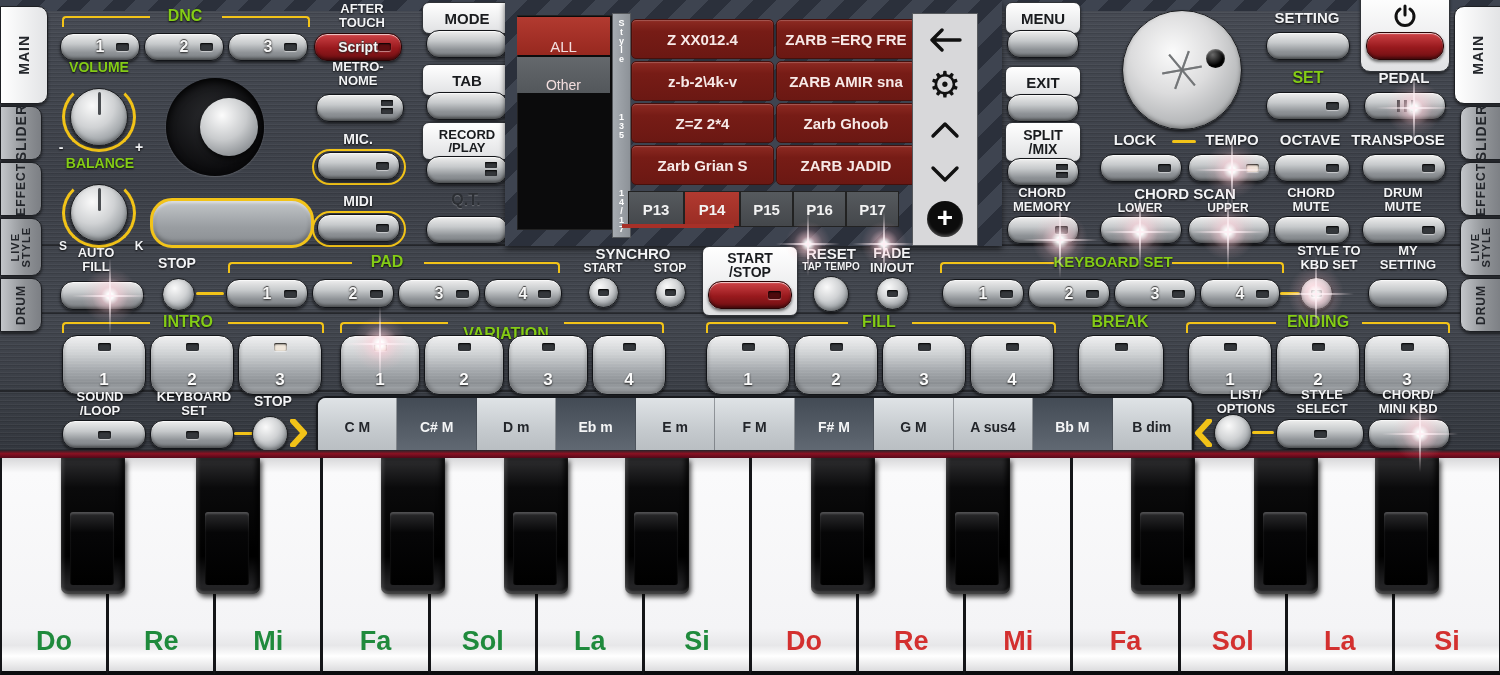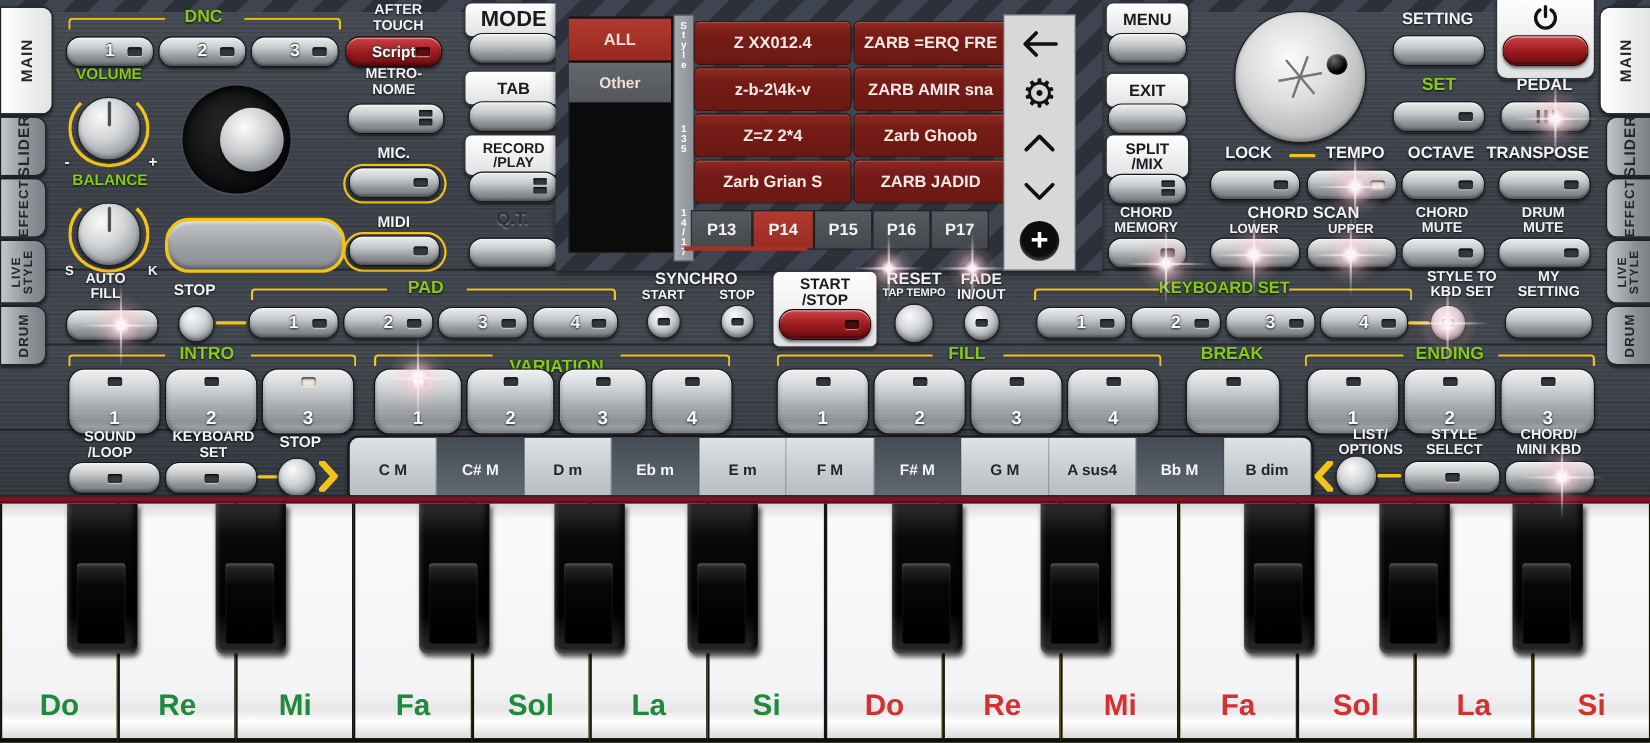--- a/index.html
+++ b/index.html
@@ -70,21 +70,21 @@
        background:linear-gradient(180deg,#3a3d41,#6d7control074);border-radius:2px;background:#4a4d51;}
   
   .spark{position:absolute;width:64px;height:64px;pointer-events:none;z-index:30;
     background:radial-gradient(circle,rgba(255,255,255,.95) 0 7%,rgba(255,205,215,.55) 20%,rgba(255,190,200,.15) 40%,transparent 62%);}
   .spark::before{content:"";position:absolute;left:-6px;right:-6px;top:50%;height:2px;margin-top:-1px;
     background:linear-gradient(90deg,transparent,rgba(255,240,245,.95),transparent);}
   .spark::after{content:"";position:absolute;top:-6px;bottom:-6px;left:50%;width:2px;margin-left:-1px;
     background:linear-gradient(180deg,transparent,rgba(255,240,245,.95),transparent);}
   
   #popup-panel{position:absolute;left:517px;top:15px;width:95px;height:213px;background:#0b0b0c;border:1px solid #222;}
-  .ptab{position:absolute;display:flex;align-items:center;justify-content:center;font-weight:bold;color:#f3dede;cursor:pointer;}
+  .ptab{position:absolute;display:flex;align-items:flex-end;justify-content:center;font-weight:normal;color:#f3dede;cursor:pointer;}
   .stylebtn{position:absolute;height:38px;border-radius:5px;cursor:pointer;
     background:linear-gradient(180deg,#8d2a22,#771c16 30%,#6b1813);border:1px solid #45100c;
     box-shadow:inset 0 1px 1px rgba(255,255,255,.22);
     display:flex;align-items:center;justify-content:center;color:#f7e9e7;font-weight:bold;font-size:15px;}
   .pagetab{position:absolute;top:191px;height:34px;background:linear-gradient(180deg,#565a5e,#44474b);
     border:1px solid #222;display:flex;align-items:center;justify-content:center;
     color:#f2f2f2;font-weight:bold;font-size:15px;cursor:pointer;}
   .pagetab.sel{background:linear-gradient(180deg,#b23a30,#992c24);}
   #popup-toolbar{position:absolute;left:912px;top:13px;width:64px;height:215px;background:#d8d8da;border:1px solid #55585c;
     display:flex;flex-direction:column;align-items:center;justify-content:space-between;padding:8px 0;}
@@ -216,21 +216,21 @@
   <div class="ring" style="left:312px;top:149px;width:90px;height:32px;"></div>
   <div class="pill" style="left:317px;top:152px;width:81px;height:26px;">
       <span class="ind right"></span>
     </div>
   <div class="lab" style="left:312px;top:194px;width:92px;font-size:14px;">MIDI</div>
   <div class="ring" style="left:312px;top:211px;width:90px;height:32px;"></div>
   <div class="pill" style="left:317px;top:214px;width:81px;height:26px;">
       <span class="ind right"></span>
     </div>
 
-  <div class="wtab" style="left:422px;top:2px;width:88px;height:30px;font-size:20px;">
+  <div class="wtab" style="left:422px;top:2px;width:88px;height:30px;font-size:15px;">
       <span>MODE</span>
     </div>
   <div class="pill" style="left:426px;top:30px;width:80px;height:26px;"></div>
   <div class="wtab" style="left:422px;top:64px;width:88px;height:30px;font-size:15px;">
       <span>TAB</span>
     </div>
   <div class="pill" style="left:426px;top:92px;width:80px;height:26px;"></div>
   <div class="wtab" style="left:422px;top:122px;width:88px;height:36px;font-size:13px;">
     <span>RECORD</span>
       <span>/PLAY</span>

